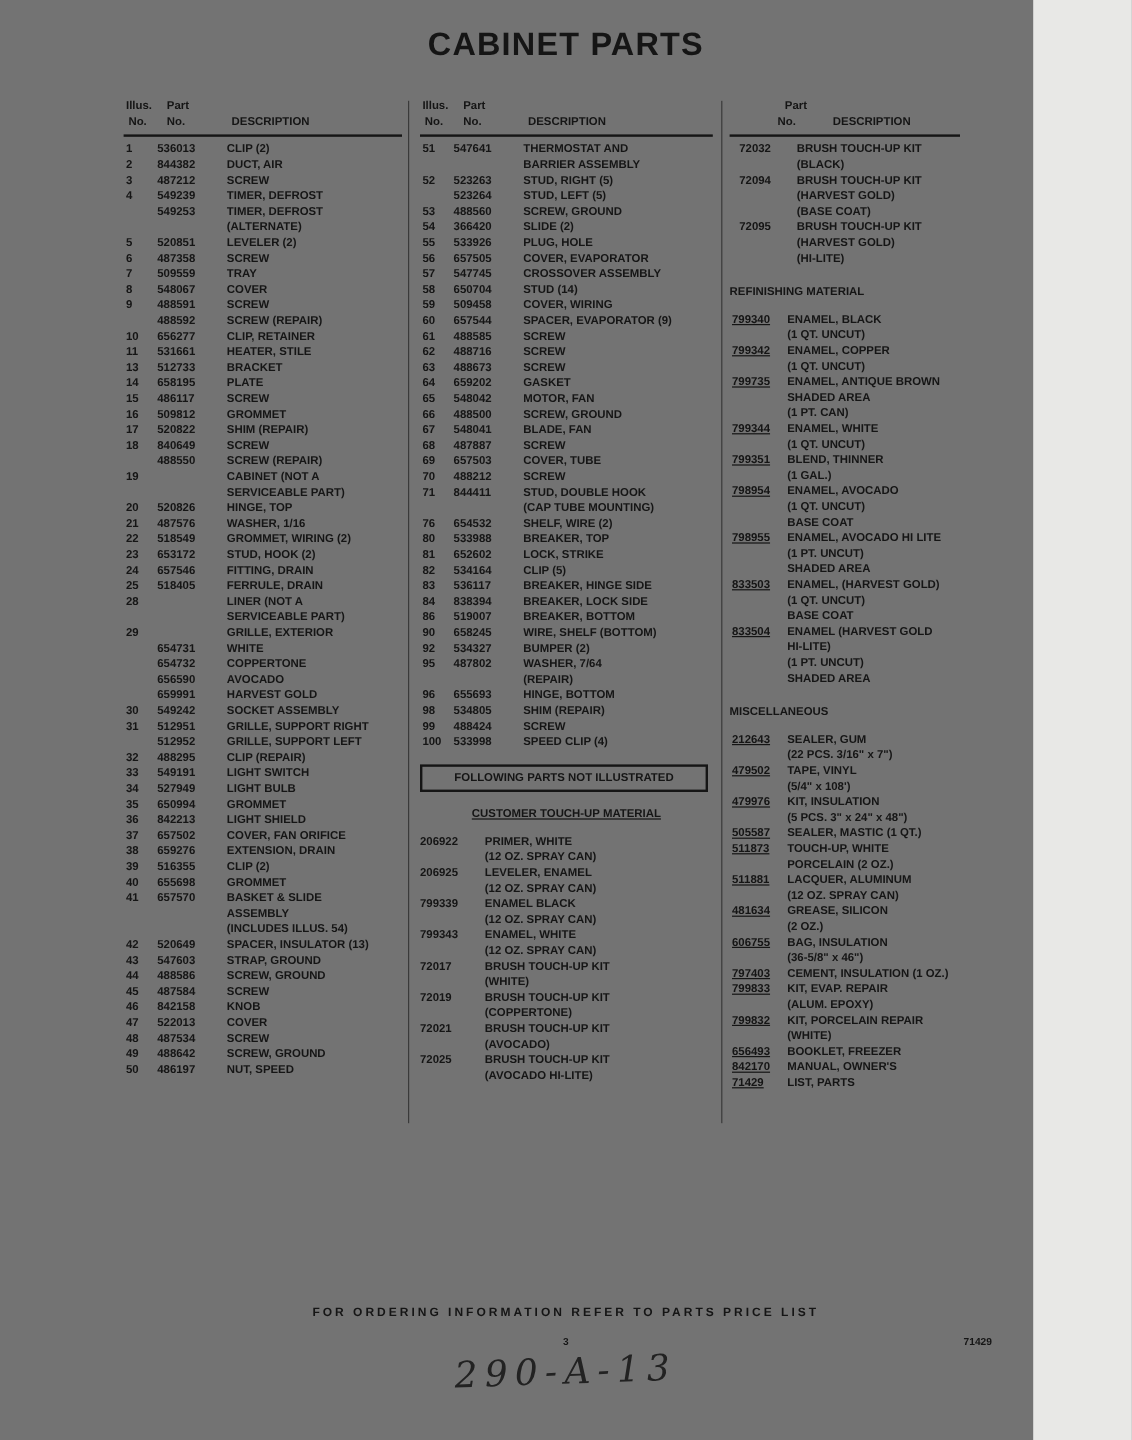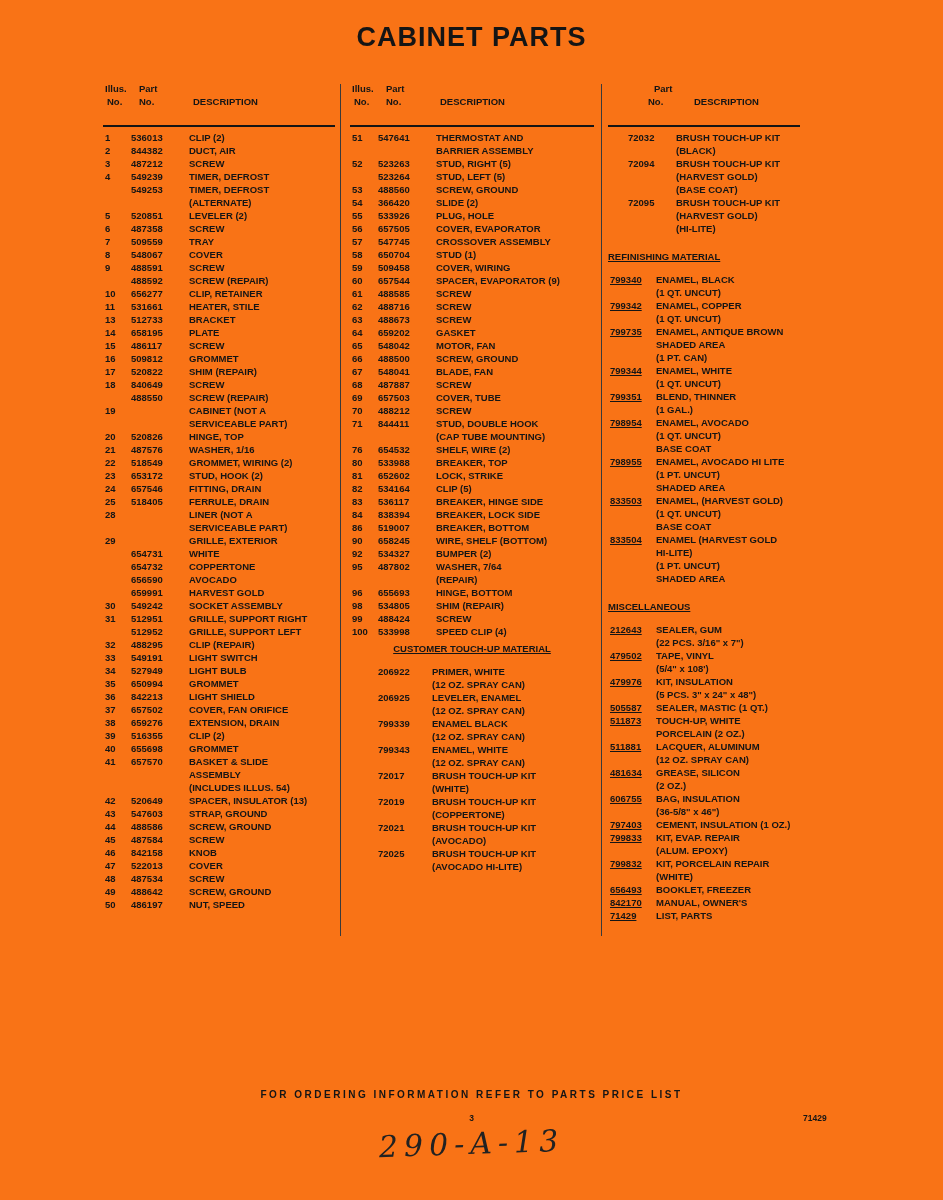--- a/index.html
+++ b/index.html
@@ -1,21 +1,21 @@
 <!DOCTYPE html>
 <html><head>
 <meta charset="utf-8">
 <style>
   * { box-sizing: border-box; margin: 0; padding: 0; }
   html, body { background: #e8e8e6; }
   body { font-family: "Liberation Sans", sans-serif; }
   .page {
     position: relative;
-    width: 943px; height: 1200px;
-    background: #f97316;
+    width: 861px; height: 1200px;
+    background: #737373;
     color: #151515;
     overflow: hidden;
   }
   .title {
     position: absolute; top: 22px; left: 0; width: 943px;
     text-align: center; font-size: 27px; font-weight: bold; letter-spacing: 1px;
   }
   .subtitle {
     position: absolute; top: 56px; left: 0; width: 943px;
     text-align: center; font-size: 12.5px; font-weight: bold;
@@ -26,48 +26,48 @@
 
   .col {
     position: absolute; top: 82px;
     font-size: 9.5px; font-weight: bold; line-height: 13px;
     white-space: nowrap;
   }
   .col1 { left: 103px; width: 232px; }
   .col2 { left: 350px; width: 244px; }
   .col3 { left: 608px; width: 250px; }
 
-  .thead { border-bottom: 2px solid #151515; padding-bottom: 17px; margin-bottom: 4px; }
+  .thead { border-bottom: 2px solid #151515; padding-bottom: 4px; margin-bottom: 4px; }
   .thead3 { width: 100%; }
   .thead2 { width: 192px; }
   .thr { display: flex; }
   .h-illus { margin-left: 2px; width: 34px; flex: none; }
   .h-no1   { margin-left: 4px; width: 32px; flex: none; }
   .h-no2   { width: 54px; flex: none; }
   .h3-part { margin-left: 46px; }
   .h3-no   { margin-left: 40px; width: 46px; flex: none; }
 
   .tbody { width: 100%; }
   .prow { display: flex; }
   .cell { display: block; }
   .c-illus { width: 28px; flex: none; padding-left: 2px; }
   .c-part  { width: 58px; flex: none; }
   .c-desc  { flex: 1; overflow: hidden; }
   .c-part2 { flex: none; }
-  .indent2 .c-part2 { margin-left: 28px; width: 54px; }
-  .indent3 .c-part2 { margin-left: 20px; width: 48px; }
+  .indent2 .c-part2 { width: 54px; }
+  .indent3 .c-part2 { margin-left: 8px; width: 48px; }
   .flush3  .c-part2 { margin-left: 2px;  width: 46px; text-decoration: underline; }
 
   .nib {
     border: 2px solid #151515;
     text-align: center; padding: 3px 2px;
     margin: 12px 4px 12px 0;
   }
   .tuh { text-align: center; text-decoration: underline; margin: 4px 0 10px; }
-  .sech { text-decoration: underline; margin: 15px 0 10px; }
+  .sech { margin: 15px 0 10px; }
 
   .ordering {
     position: absolute; top: 1089px; left: 0; width: 943px;
     text-align: center; font-size: 10px; font-weight: bold; letter-spacing: 2.5px;
   }
   .pageno {
     position: absolute; top: 1113px; left: 0; width: 943px;
     text-align: center; font-size: 8.5px; font-weight: bold;
   }
   .docno { position: absolute; top: 1113px; left: 803px; font-size: 8.5px; font-weight: bold; }
@@ -459,21 +459,21 @@
           <span class="cell c-desc">COVER, EVAPORATOR</span>
         </div>
         <div class="prow">
           <span class="cell c-illus">57</span>
           <span class="cell c-part">547745</span>
           <span class="cell c-desc">CROSSOVER ASSEMBLY</span>
         </div>
         <div class="prow">
           <span class="cell c-illus">58</span>
           <span class="cell c-part">650704</span>
-          <span class="cell c-desc">STUD (1)</span>
+          <span class="cell c-desc">STUD (14)</span>
         </div>
         <div class="prow">
           <span class="cell c-illus">59</span>
           <span class="cell c-part">509458</span>
           <span class="cell c-desc">COVER, WIRING</span>
         </div>
         <div class="prow">
           <span class="cell c-illus">60</span>
           <span class="cell c-part">657544</span>
           <span class="cell c-desc">SPACER, EVAPORATOR (9)</span>
@@ -607,20 +607,21 @@
           <span class="cell c-illus">99</span>
           <span class="cell c-part">488424</span>
           <span class="cell c-desc">SCREW</span>
         </div>
         <div class="prow">
           <span class="cell c-illus">100</span>
           <span class="cell c-part">533998</span>
           <span class="cell c-desc">SPEED CLIP (4)</span>
         </div>
       </div>
+    <div class="nib">FOLLOWING PARTS NOT ILLUSTRATED</div>
     <div class="tuh">CUSTOMER TOUCH-UP MATERIAL</div>
     <div class="tbody indent2">
         <div class="prow">
           <span class="cell c-part2">206922</span>
           <span class="cell c-desc">PRIMER, WHITE</span>
         </div>
         <div class="prow">
           <span class="cell c-part2"></span>
           <span class="cell c-desc">(12 OZ. SPRAY CAN)</span>
         </div>

